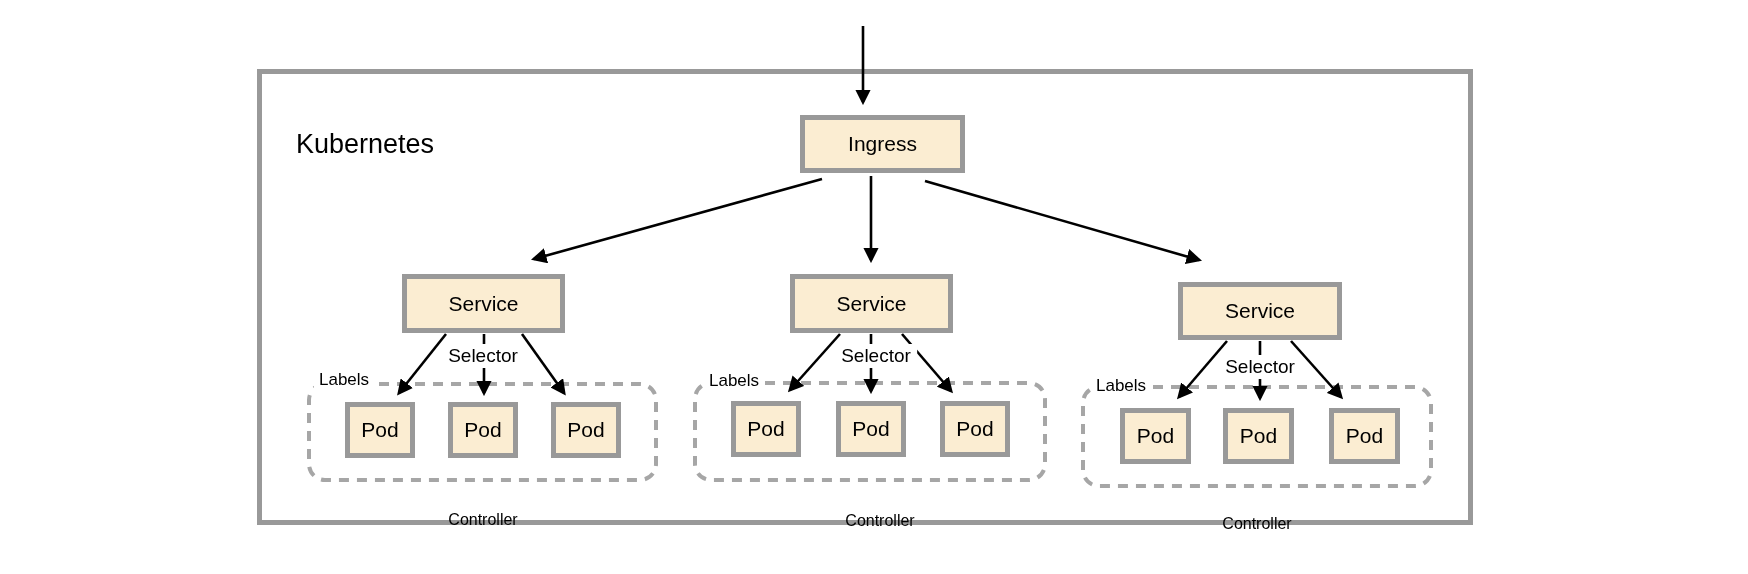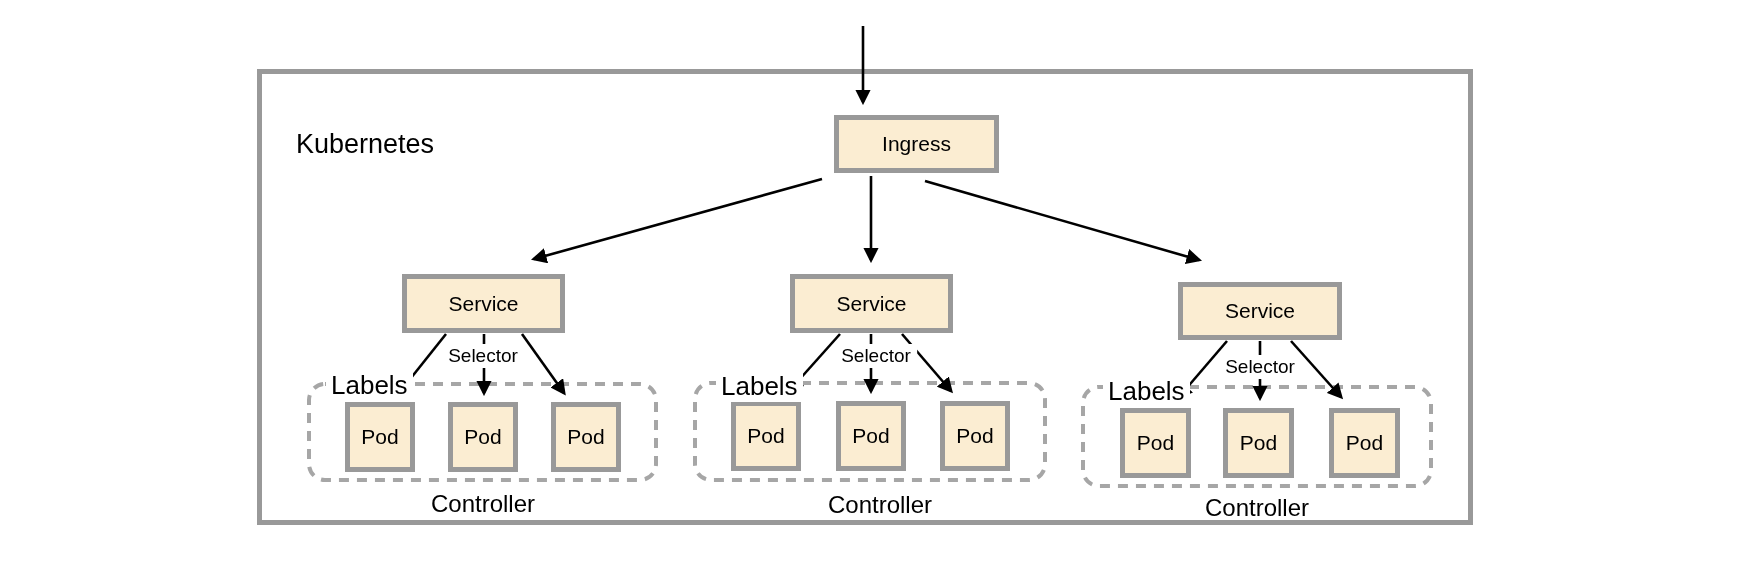--- a/index.html
+++ b/index.html
@@ -9,34 +9,34 @@
   html,body{margin:0;padding:0;}
   body{background:var(--background);font-family:"Liberation Sans","DejaVu Sans",sans-serif;}
   .canvas{position:relative;width:1748px;height:574px;background:var(--background);overflow:hidden;}
   .cluster-box{position:absolute;left:257px;top:69px;width:1216px;height:456px;
     border:5px solid var(--cluster-border);box-sizing:border-box;background:transparent;}
   .cluster-title{position:absolute;left:296px;top:129px;font-size:27px;font-weight:normal;color:var(--text);}
   .svg-layer{position:absolute;left:0;top:0;width:1748px;height:574px;}
   .node{position:absolute;box-sizing:border-box;border:5px solid var(--node-border);
     background:var(--node-fill);display:flex;align-items:center;justify-content:center;
     color:var(--text);font-size:21px;}
-  .ingress{left:834px;top:115px;width:165px;height:58px;}
+  .ingress{left:800px;top:115px;width:165px;height:58px;}
   .service-1{left:402px;top:274px;width:163px;height:59px;}
   .service-2{left:790px;top:274px;width:163px;height:59px;}
   .service-3{left:1178px;top:282px;width:164px;height:58px;}
-  .pod{width:70px;height:70px;}
+  .pod{width:70px;height:56px;}
   .pod-1a{left:345px;top:402px;} .pod-1b{left:448px;top:402px;} .pod-1c{left:551px;top:402px;}
   .pod-2a{left:731px;top:401px;} .pod-2b{left:836px;top:401px;} .pod-2c{left:940px;top:401px;}
   .pod-3a{left:1120px;top:408px;width:71px;} .pod-3b{left:1223px;top:408px;width:71px;} .pod-3c{left:1329px;top:408px;width:71px;}
   .anno{position:absolute;color:var(--text);white-space:nowrap;}
-  .labels-tag{font-size:26px;background:var(--background);padding:0 5px;margin-left:12px;}
+  .labels-tag{font-size:17px;background:var(--background);padding:0 5px;}
   .labels-1{left:314px;top:370px;} .labels-2{left:704px;top:371px;} .labels-3{left:1091px;top:376px;}
   .selector-tag{font-size:19px;background:var(--background);padding:1px 6px;transform:translateX(-50%);}
   .selector-1{left:483px;top:344px;} .selector-2{left:876px;top:344px;} .selector-3{left:1260px;top:355px;}
-  .controller-tag{font-size:24px;transform:translateX(-50%);}
+  .controller-tag{font-size:16px;transform:translateX(-50%);margin-top:21px;}
   .controller-1{left:483px;top:490px;} .controller-2{left:880px;top:491px;} .controller-3{left:1257px;top:494px;}
 </style>
 </head>
 <body>
 
 <div class="canvas">
 
   <div class="cluster-box"></div>
   <div class="cluster-title">Kubernetes</div>
 

